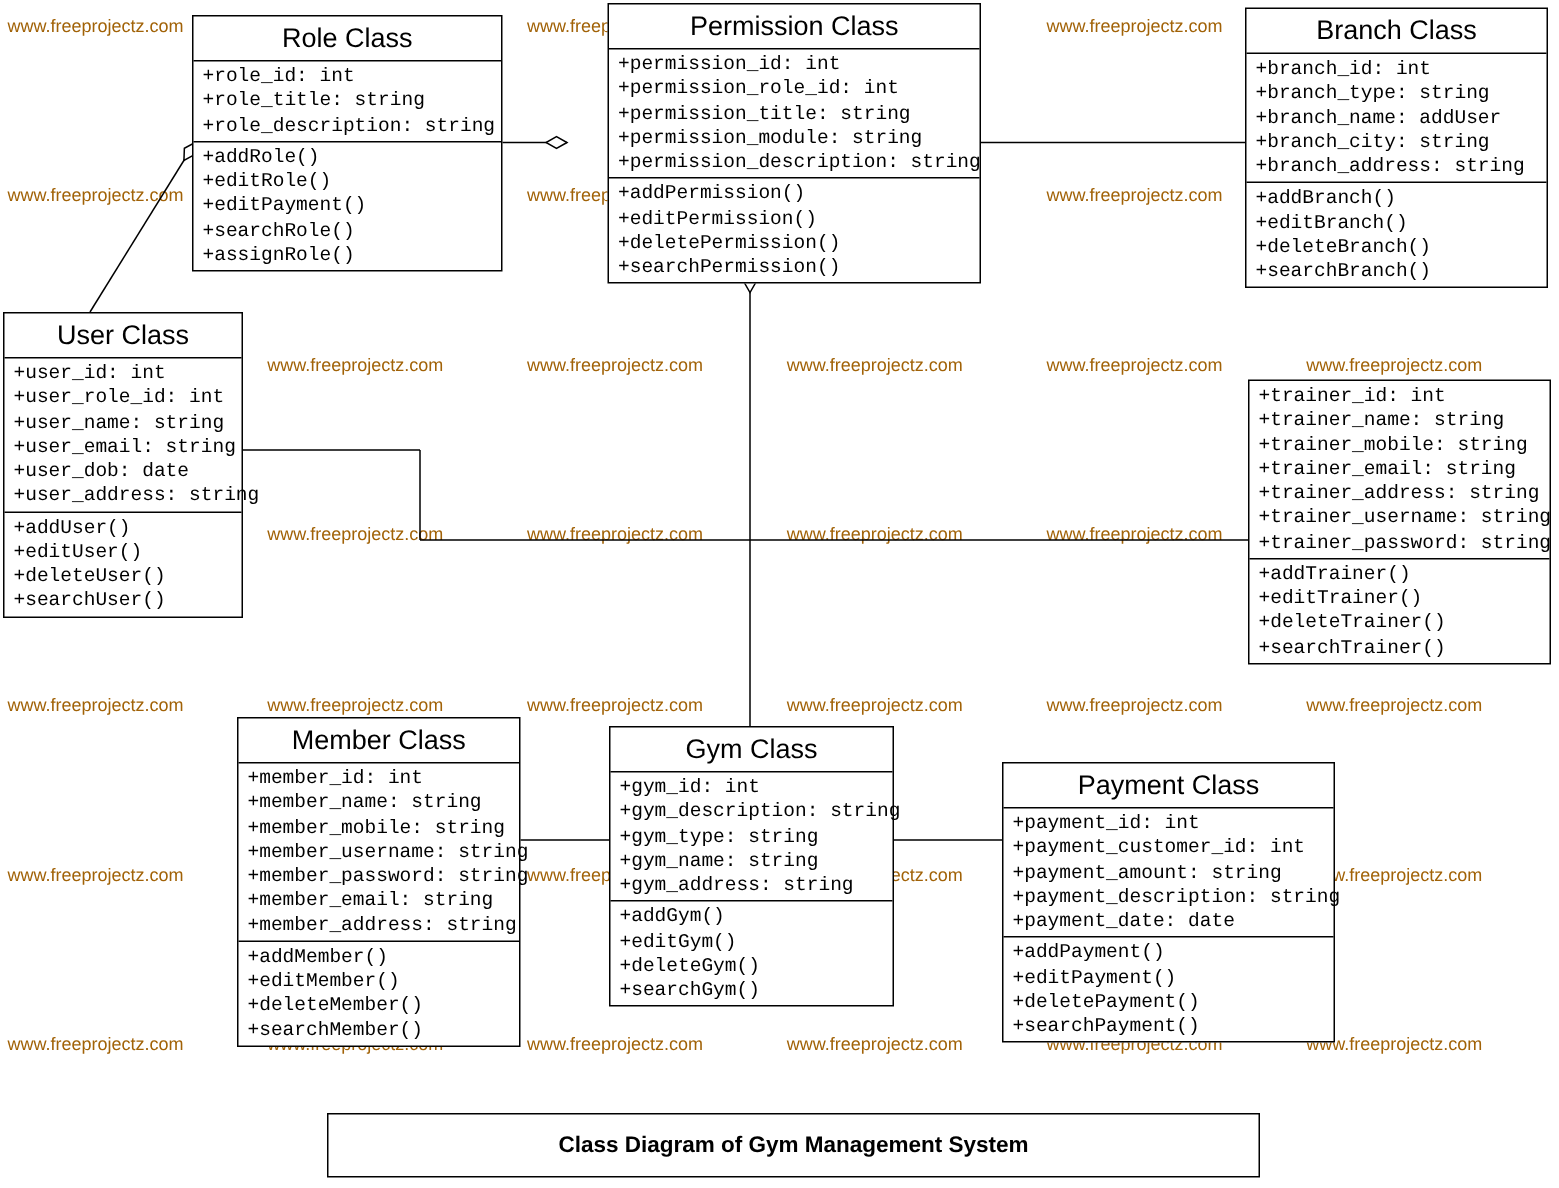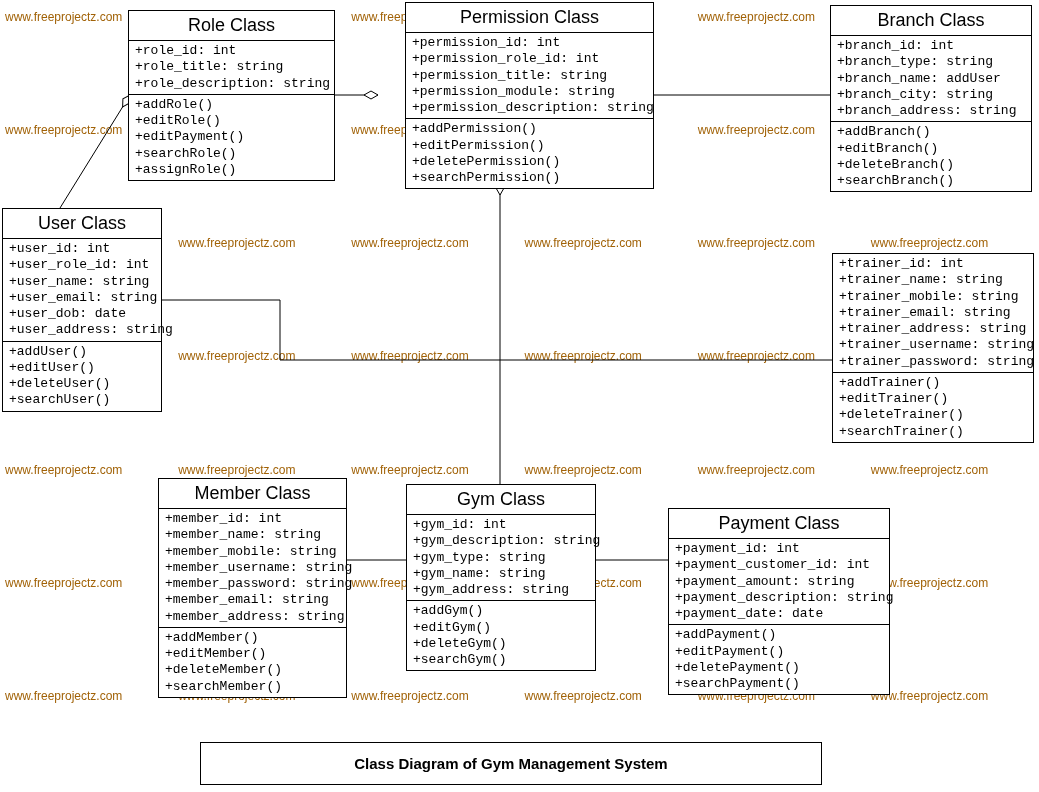--- a/index.html
+++ b/index.html
@@ -273,13 +273,13 @@
       <div class="row">+payment_date: date</div>
     </div>
   <div class="section">
       <div class="row">+addPayment()</div>
       <div class="row">+editPayment()</div>
       <div class="row">+deletePayment()</div>
       <div class="row">+searchPayment()</div>
     </div>
 </div>
 
-<div class="diagram-title" style="left:200px; top:742px; width:600px;">Class Diagram of Gym Management System</div>
+<div class="diagram-title" style="left:218px; top:742px; width:600px;">Class Diagram of Gym Management System</div>
 
 </body></html>

